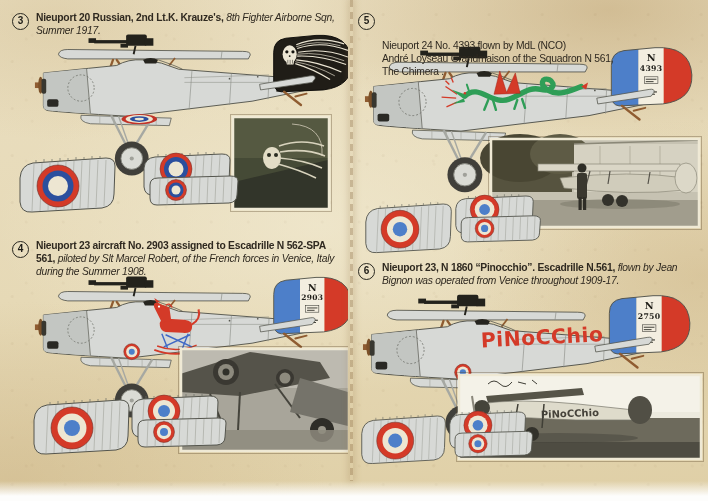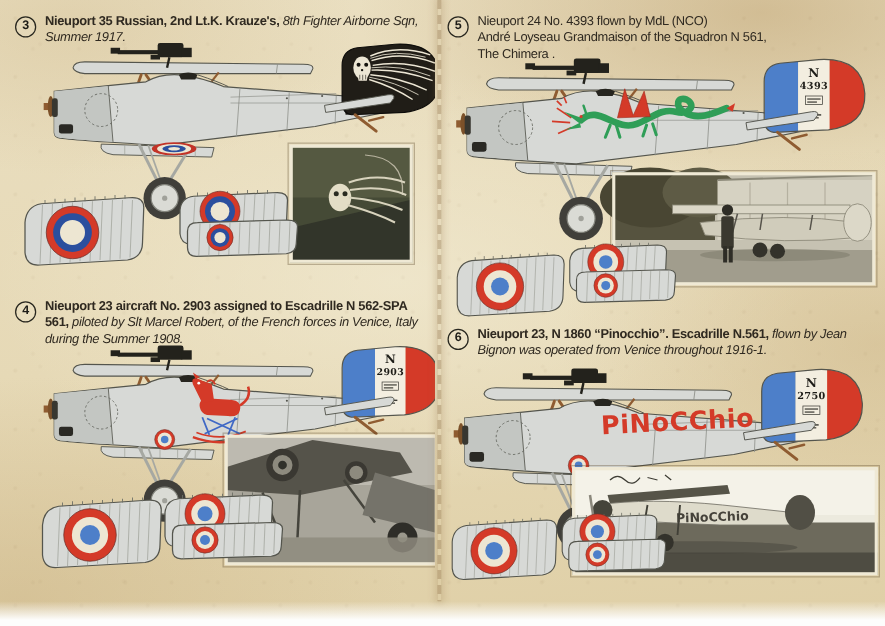--- a/index.html
+++ b/index.html
@@ -30,21 +30,21 @@
   #s6{left:352px;top:258px;width:352px;height:240px;}
   svg.art{position:absolute;inset:0;width:100%;height:100%;}
   .heading{position:absolute;left:4px;top:4px;right:2px;display:flex;gap:7px;
     align-items:flex-start;font-size:10.3px;line-height:1.25;letter-spacing:-0.25px;
     color:#2f2920;z-index:3;}
   .badge{flex:0 0 auto;width:15px;height:15px;border:1.4px solid #28271f;border-radius:50%;
     display:flex;align-items:center;justify-content:center;font-weight:bold;font-size:10px;
     margin-top:1px;color:#1d1c17;background:rgba(240,232,208,.25);}
   .head b{font-weight:bold;}
   .head i{font-style:italic;}
-  .head.plain{white-space:pre-line;}
+  .head.plain{white-space:pre-line;margin-top:28px;}
   
   .f-metal{fill:var(--metal)} .f-metald{fill:var(--metal-dark)}
   .f-red{fill:var(--red)} .f-blue{fill:var(--blue)} .f-bdeep{fill:var(--blue-deep)}
   .f-cream{fill:var(--cream)} .f-black{fill:var(--tail-black)} .f-green{fill:var(--green)}
   .f-ink{fill:#23221c}
   .s-out{stroke:var(--outline)} .s-brown{stroke:var(--strut)}
   .s-green{stroke:var(--green)} .s-red{stroke:var(--red)}
   .rib{stroke:#96988f;stroke-width:.6;opacity:.85;fill:none}
   .tick{stroke:#6c6e65;stroke-width:.7;fill:none}
   .rl{font:bold 10px "DejaVu Serif",serif;text-anchor:middle;fill:#1e1d18}
@@ -139,21 +139,21 @@
     </g>
   </defs>
 </svg>
 
 <div class="page">
   <div class="speckle"></div>
 
   <div class="section" id="s3">
     <div class="heading">
       <span class="badge">3</span>
-      <span class="head"><b>Nieuport 35 Russian, 2nd Lt.K. Krauze's,</b><i> 8th Fighter Airborne Sqn, Summer 1917.</i></span>
+      <span class="head"><b>Nieuport 20 Russian, 2nd Lt.K. Krauze's,</b><i> 8th Fighter Airborne Sqn, Summer 1917.</i></span>
     </div>
     <svg class="art" viewBox="0 0 340 228">
       <g transform="translate(26,18) scale(0.94)">
         <use href="#airframe"></use>
         <g>
           <path d="M255,50 L296,55 L296,68 L258,70 Z" class="f-black"></path>
           <use href="#rudderPath" class="f-black" stroke="#0d0c0a" stroke-width="1"></use>
           <ellipse cx="272" cy="30" rx="7.5" ry="9.5" fill="#ece6d4"></ellipse>
           <circle cx="269" cy="27.5" r="1.7" fill="#14130f"></circle>
             <circle cx="275.5" cy="27.5" r="1.7" fill="#14130f"></circle>
@@ -381,21 +381,21 @@
           <circle cx="28" cy="14" r="7.2" class="f-cream"></circle>
           <circle cx="28" cy="14" r="4" class="f-blue"></circle>
         </g>
       </g>
     </svg>
   </div>
 
   <div class="section" id="s6">
     <div class="heading" style="left:6px">
       <span class="badge">6</span>
-      <span class="head"><b>Nieuport 23, N 1860 “Pinocchio”. Escadrille N.561,</b><i> flown by Jean Bignon was operated from Venice throughout 1916-1.</i></span>
+      <span class="head"><b>Nieuport 23, N 1860 “Pinocchio”. Escadrille N.561,</b><i> flown by Jean Bignon was operated from Venice throughout 1909-17.</i></span>
     </div>
     <svg class="art" viewBox="0 0 352 240">
       <g transform="translate(10,28) scale(0.97)">
         <use href="#airframe"></use>
         <g>
           <use href="#tricolor"></use>
           <text class="rl" x="296" y="24">N</text>
           <text class="rn" x="296" y="34">2750</text>
         </g>
         <use href="#tailgroup"></use>

